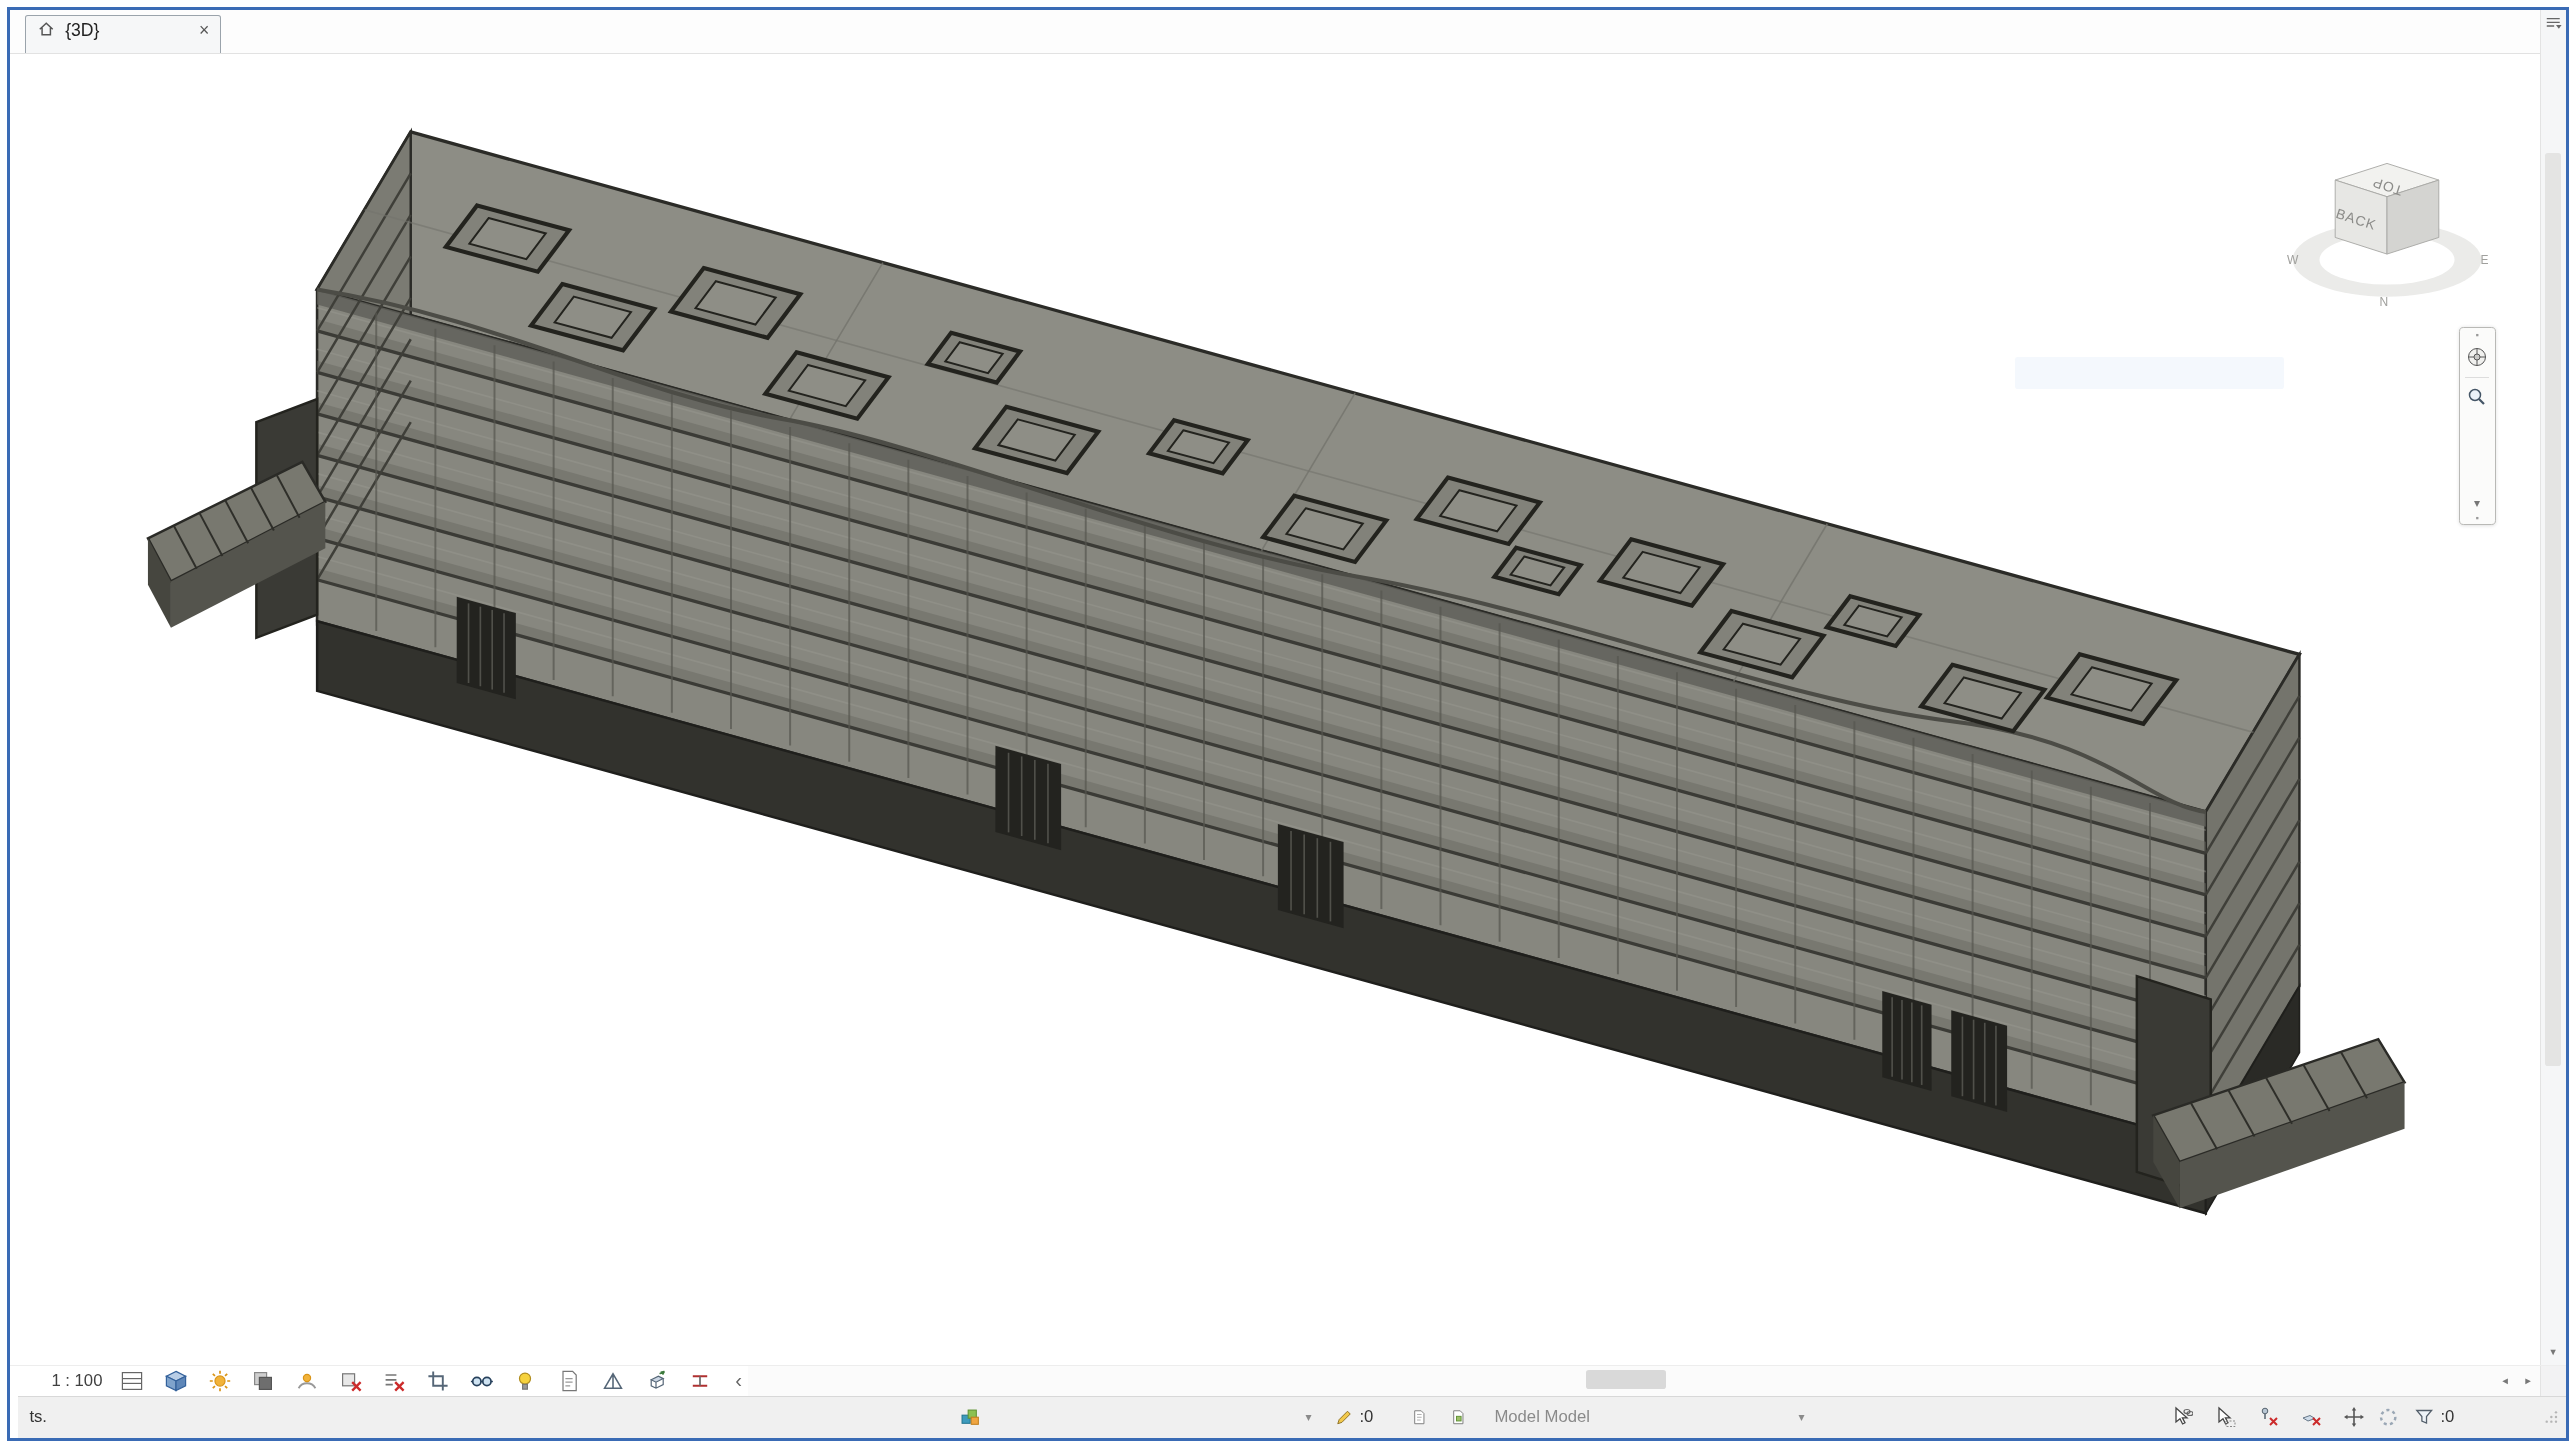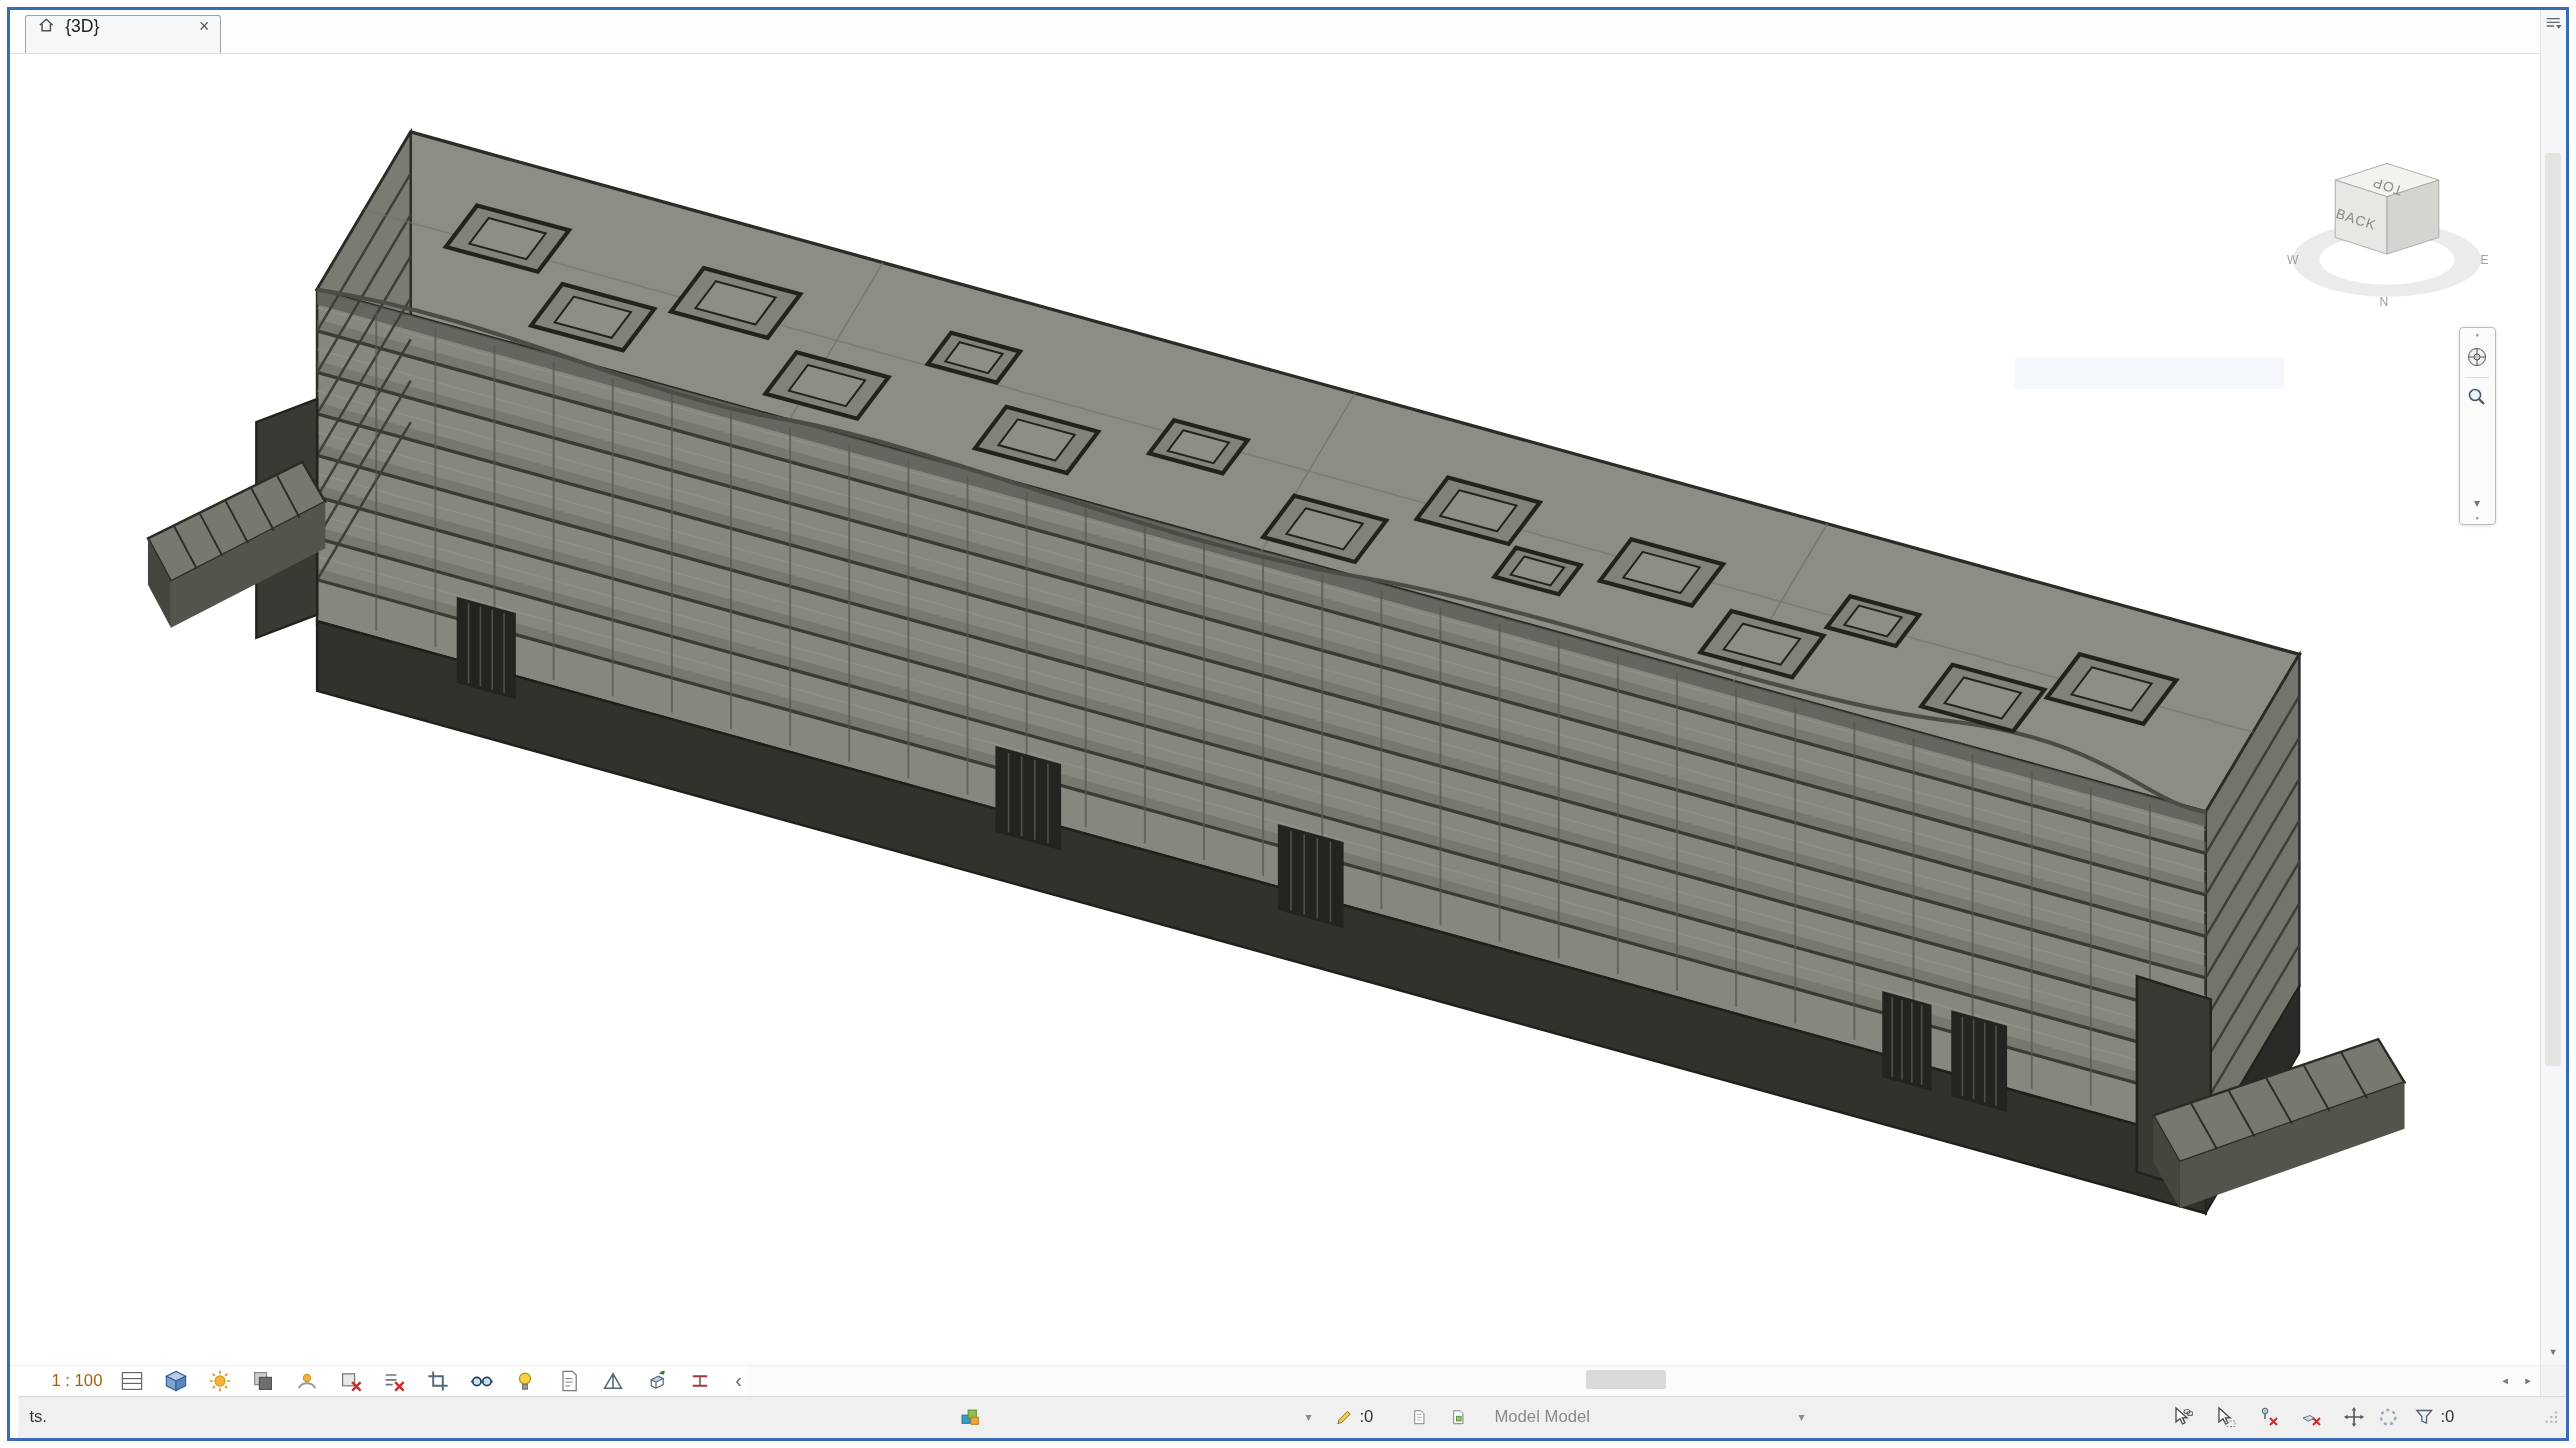--- a/index.html
+++ b/index.html
@@ -5,21 +5,21 @@
   html,body{margin:0;padding:0;width:2576px;height:1448px;background:#fff;
     font-family:"Liberation Sans", sans-serif; overflow:hidden;}
   .frame{position:absolute;inset:7.4px;border:3.7px solid #3a6bb5;background:#fff;
     display:flex;flex-direction:column;}
   
   .top-row{flex:1;display:flex;min-height:0;}
   .left-col{flex:1;display:flex;flex-direction:column;min-width:0;}
   .tabbar{height:43px;background:#fdfdfd;border-bottom:0.9px solid #e2e2e2;
     display:flex;align-items:flex-end;}
   .tab{margin-left:15px;height:38px;width:196px;border:0.9px solid #9aa3ab;border-bottom:none;
-    background:#f6f7f8;display:flex;align-items:flex-start;gap:9.3px;padding:0 11px;
+    background:#f6f7f8;display:flex;align-items:flex-end;gap:9.3px;padding:12px 11px;
     border-radius:2.8px 2.8px 0 0;box-sizing:border-box;}
   .tab-label{font-size:17.6px;color:#222;}
   .tab-close{margin-left:auto;font-size:17.6px;color:#555;cursor:pointer;}
   .viewport{flex:1;position:relative;background:#fff;overflow:hidden;}
   svg.model{position:absolute;inset:0;width:100%;height:100%;}
   .toast{position:absolute;top:303px;right:256px;width:269px;height:31.5px;
     background:#e9f2fb;opacity:.5;border-radius:2.8px;}
   
   .viewcube{position:absolute;top:65px;right:42px;width:222px;height:198px;}
   .vc-label{fill:#8c8c89;font-size:15px;letter-spacing:1px;}
@@ -36,21 +36,21 @@
   
   .vscroll{width:25px;background:#f5f6f7;border-left:0.9px solid #e3e3e3;
     display:flex;flex-direction:column;align-items:center;}
   .vs-btn{width:25px;height:25px;display:flex;align-items:center;justify-content:center;
     color:#777;font-size:9.3px;cursor:pointer;}
   .vs-track{flex:1;width:100%;position:relative;}
   .vs-thumb{position:absolute;left:4.6px;right:4.6px;top:9%;height:70%;background:#e4e4e3;border-radius:2.8px;}
   
   .bottomrow{height:30px;display:flex;align-items:center;background:#fff;border-top:0.9px solid #ededed;}
   .vcb{display:flex;align-items:center;gap:15.7px;padding-left:41px;}
-  .scale-btn{font-size:16.7px;color:#a16207;white-space:pre;cursor:pointer;}
+  .scale-btn{font-size:16.7px;color:#404040;white-space:pre;cursor:pointer;}
   .ico{width:28px;height:28px;display:flex;align-items:center;justify-content:center;cursor:pointer;}
   .ico:first-of-type{margin-left:26px;}
   .collapse{font-size:20.4px;color:#666;cursor:pointer;padding:0 5.6px;}
   .hscroll{flex:1;height:100%;position:relative;background:#fbfbfb;}
   .h-thumb{position:absolute;top:4.6px;height:18.5px;left:48%;width:80px;background:#d9d9d9;border-radius:2.8px;}
   .hs-btn{width:23px;height:100%;display:flex;align-items:center;justify-content:center;
     color:#777;font-size:9.3px;cursor:pointer;background:#fbfbfb;}
   .corner{width:25px;height:100%;background:#f2f2f3;border-left:0.9px solid #e3e3e3;}
   
   .statusbar{height:41px;background:#f0f0f0;border-top:0.9px solid #d8d8d8;position:relative;

